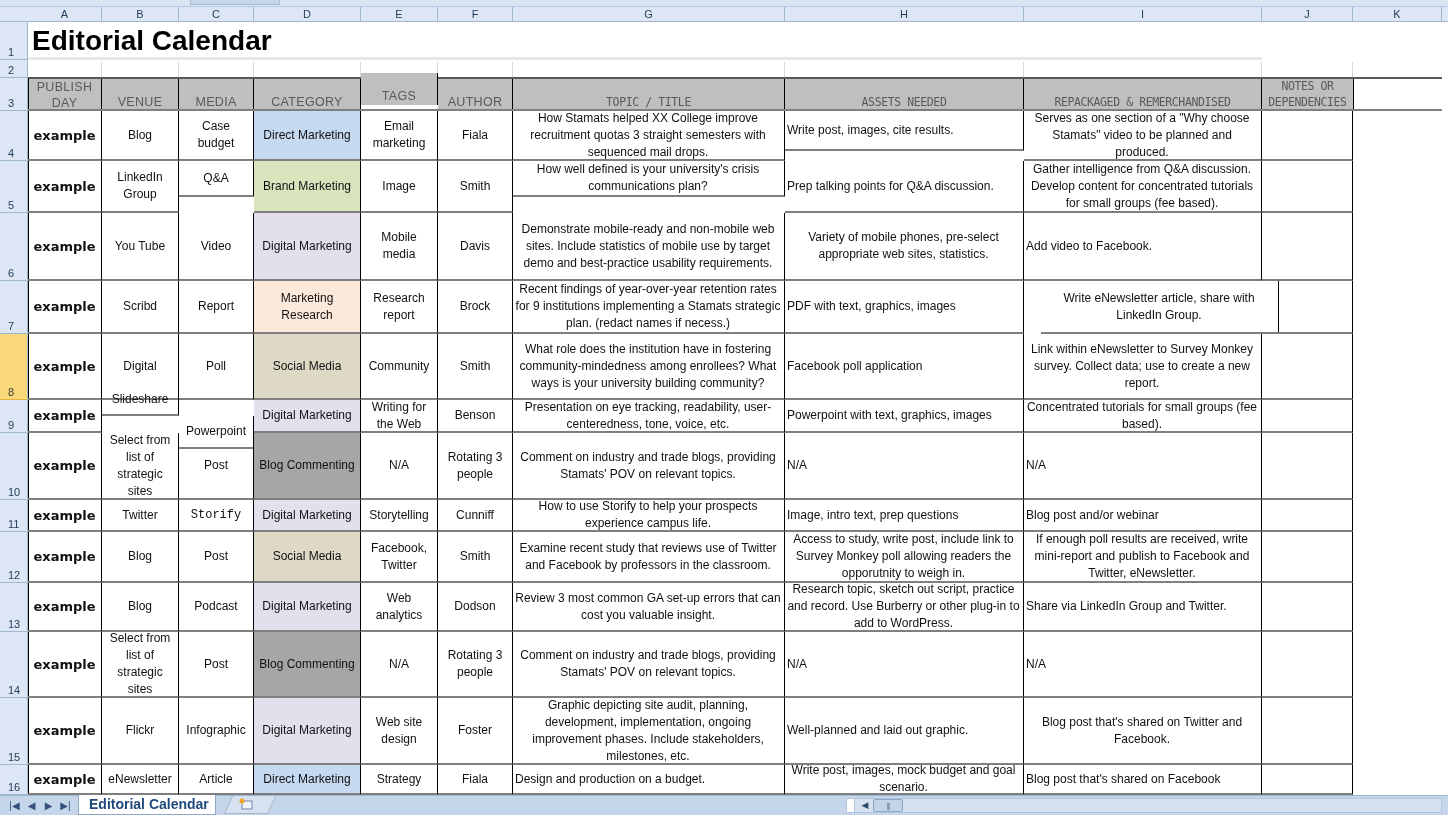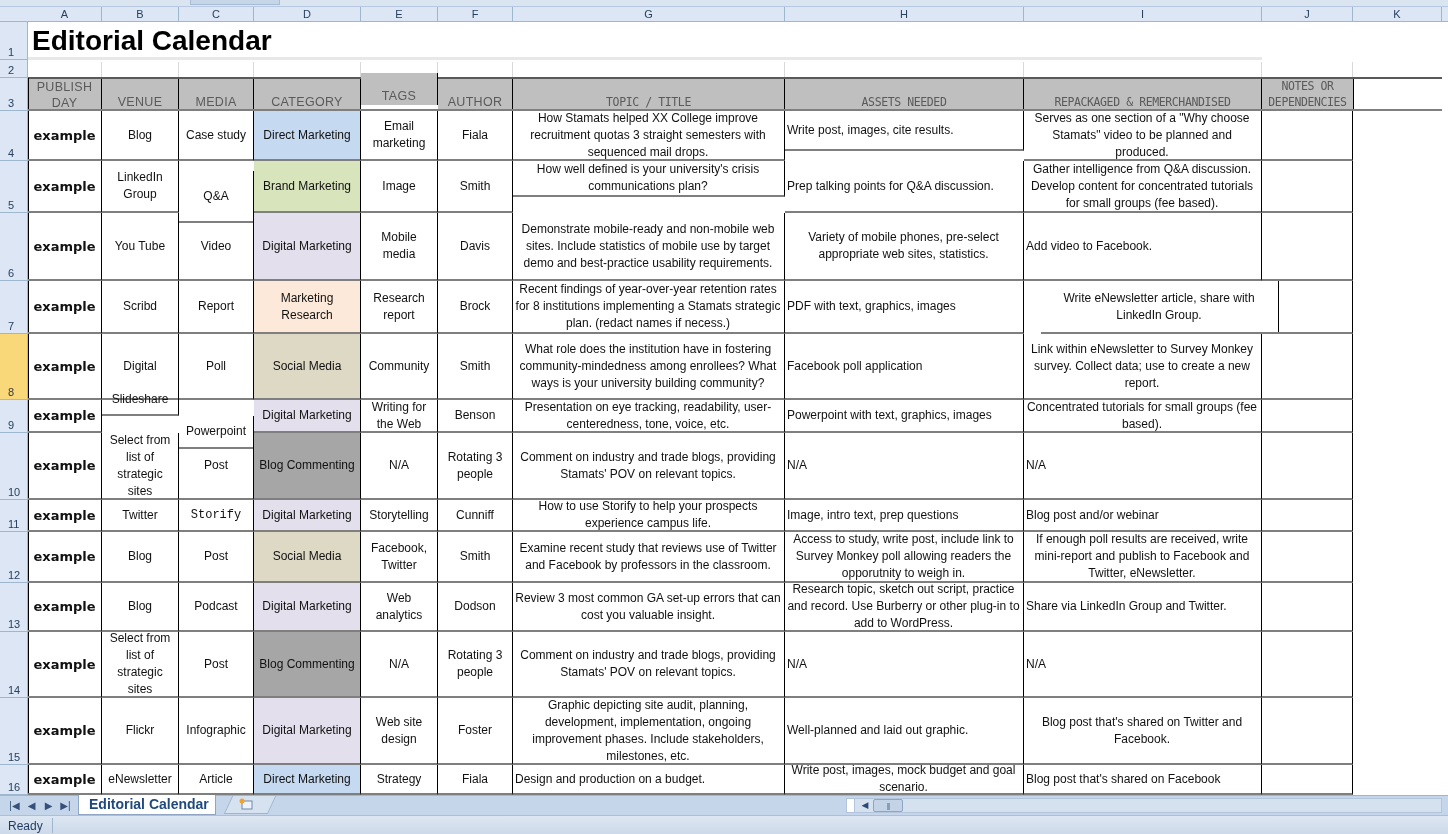--- a/index.html
+++ b/index.html
@@ -111,31 +111,31 @@
       <div class="hdrcell" style="left: 361px; top: 73px; width: 77px; height: 32px;">TAGS</div>
       <div class="hdrcell" style="left: 438px; top: 79px; width: 75px; height: 32px;">AUTHOR</div>
       <div class="hdrcell" style="left: 513px; top: 79px; width: 272px; height: 32px; font-family: &quot;DejaVu Sans Mono&quot;, monospace; font-size: 11.5px; letter-spacing: -0.4px;">TOPIC / TITLE</div>
       <div class="hdrcell" style="left: 785px; top: 79px; width: 239px; height: 32px; font-family: &quot;DejaVu Sans Mono&quot;, monospace; font-size: 11.5px; letter-spacing: -0.4px;">ASSETS NEEDED</div>
       <div class="hdrcell" style="left: 1024px; top: 79px; width: 238px; height: 32px; font-family: &quot;DejaVu Sans Mono&quot;, monospace; font-size: 11.5px; letter-spacing: -0.4px;">REPACKAGED &amp; REMERCHANDISED</div>
       <div class="hdrcell" style="left: 1262px; top: 79px; width: 92px; height: 32px; font-family: &quot;DejaVu Sans Mono&quot;, monospace; font-size: 11.5px; letter-spacing: -0.4px;">NOTES OR DEPENDENCIES</div>
       <div style="position: absolute; left: 28px; top: 78px; width: 1px; height: 717px; background: rgb(0, 0, 0);"></div>
       <div style="position: absolute; left: 28px; top: 109px; width: 1414px; height: 2px; background: rgb(127, 127, 127);"></div>
       <div class="datacell bold" style="left: 28px; top: 111px; width: 74px; height: 50px;">example</div>
       <div class="datacell" style="left: 102px; top: 111px; width: 77px; height: 50px;">Blog</div>
-      <div class="datacell" style="left: 179px; top: 111px; width: 75px; height: 50px;">Case study</div>
+      <div class="datacell" style="left: 179px; top: 111px; width: 75px; height: 50px;">Case budget</div>
       <div class="datacell" style="left: 254px; top: 111px; width: 107px; height: 50px; background: rgb(197, 217, 241);">Direct Marketing</div>
       <div class="datacell" style="left: 361px; top: 111px; width: 77px; height: 50px;">Email marketing</div>
       <div class="datacell" style="left: 438px; top: 111px; width: 75px; height: 50px;">Fiala</div>
       <div class="datacell left" style="left: 513px; top: 111px; width: 272px; height: 50px; padding-left: 2px;">How Stamats helped XX College improve recruitment quotas 3 straight semesters with sequenced mail drops.</div>
       <div class="datacell left" style="left: 785px; top: 111px; width: 239px; height: 40px; padding-left: 2px;">Write post, images, cite results.</div>
       <div class="datacell left" style="left: 1024px; top: 111px; width: 238px; height: 50px; padding-left: 2px;">Serves as one section of a "Why choose Stamats" video to be planned and produced.</div>
       <div class="datacell left" style="left: 1262px; top: 111px; width: 91px; height: 50px; padding-left: 2px;"></div>
       <div class="datacell bold" style="left: 28px; top: 161px; width: 74px; height: 52px;">example</div>
       <div class="datacell" style="left: 102px; top: 161px; width: 77px; height: 52px;">LinkedIn Group</div>
-      <div class="datacell" style="left: 179px; top: 161px; width: 75px; height: 52px; margin-top: 10px;">Q&amp;A</div>
+      <div class="datacell" style="left: 179px; top: 161px; width: 75px; height: 36px;">Q&amp;A</div>
       <div class="datacell" style="left: 254px; top: 161px; width: 107px; height: 52px; background: rgb(216, 228, 188);">Brand Marketing</div>
       <div class="datacell" style="left: 361px; top: 161px; width: 77px; height: 52px;">Image</div>
       <div class="datacell" style="left: 438px; top: 161px; width: 75px; height: 52px;">Smith</div>
       <div class="datacell left" style="left: 513px; top: 161px; width: 272px; height: 36px; padding-left: 2px;">How well defined is your university's crisis communications plan?</div>
       <div class="datacell left" style="left: 785px; top: 161px; width: 239px; height: 52px; padding-left: 2px;">Prep talking points for Q&amp;A discussion.</div>
       <div class="datacell left" style="left: 1024px; top: 161px; width: 238px; height: 52px; padding-left: 2px;">Gather intelligence from Q&amp;A discussion. Develop content for concentrated tutorials for small groups (fee based).</div>
       <div class="datacell left" style="left: 1262px; top: 161px; width: 91px; height: 52px; padding-left: 2px;"></div>
       <div class="datacell bold" style="left: 28px; top: 213px; width: 74px; height: 68px;">example</div>
       <div class="datacell" style="left: 102px; top: 213px; width: 77px; height: 68px;">You Tube</div>
       <div class="datacell" style="left: 179px; top: 213px; width: 75px; height: 68px;">Video</div>
@@ -145,21 +145,21 @@
       <div class="datacell left" style="left: 513px; top: 213px; width: 272px; height: 68px; padding-left: 2px;">Demonstrate mobile-ready and non-mobile web sites. Include statistics of mobile use by target demo and best-practice usability requirements.</div>
       <div class="datacell left" style="left: 785px; top: 213px; width: 239px; height: 68px; padding-left: 2px;">Variety of mobile phones, pre-select appropriate web sites, statistics.</div>
       <div class="datacell left" style="left: 1024px; top: 213px; width: 238px; height: 68px; padding-left: 2px;">Add video to Facebook.</div>
       <div class="datacell left" style="left: 1262px; top: 213px; width: 91px; height: 68px; padding-left: 2px;"></div>
       <div class="datacell bold" style="left: 28px; top: 281px; width: 74px; height: 53px;">example</div>
       <div class="datacell" style="left: 102px; top: 281px; width: 77px; height: 53px;">Scribd</div>
       <div class="datacell" style="left: 179px; top: 281px; width: 75px; height: 53px;">Report</div>
       <div class="datacell" style="left: 254px; top: 281px; width: 107px; height: 53px; background: rgb(253, 233, 217);">Marketing Research</div>
       <div class="datacell" style="left: 361px; top: 281px; width: 77px; height: 53px;">Research report</div>
       <div class="datacell" style="left: 438px; top: 281px; width: 75px; height: 53px;">Brock</div>
-      <div class="datacell left" style="left: 513px; top: 281px; width: 272px; height: 53px; padding-left: 2px;">Recent findings of year-over-year retention rates for 8 institutions implementing a Stamats strategic plan. (redact names if necess.)</div>
+      <div class="datacell left" style="left: 513px; top: 281px; width: 272px; height: 53px; padding-left: 2px;">Recent findings of year-over-year retention rates for 9 institutions implementing a Stamats strategic plan. (redact names if necess.)</div>
       <div class="datacell left" style="left: 785px; top: 281px; width: 239px; height: 53px; padding-left: 2px;">PDF with text, graphics, images</div>
       <div class="datacell left" style="left: 1024px; top: 281px; width: 238px; height: 53px; padding-left: 2px; margin-left: 17px;">Write eNewsletter article, share with LinkedIn Group.</div>
       <div class="datacell left" style="left: 1262px; top: 281px; width: 91px; height: 53px; padding-left: 2px;"></div>
       <div class="datacell bold" style="left: 28px; top: 334px; width: 74px; height: 66px;">example</div>
       <div class="datacell" style="left: 102px; top: 334px; width: 77px; height: 66px;">Digital</div>
       <div class="datacell" style="left: 179px; top: 334px; width: 75px; height: 66px;">Poll</div>
       <div class="datacell" style="left: 254px; top: 334px; width: 107px; height: 66px; background: rgb(221, 217, 196);">Social Media</div>
       <div class="datacell" style="left: 361px; top: 334px; width: 77px; height: 66px;">Community</div>
       <div class="datacell" style="left: 438px; top: 334px; width: 75px; height: 66px;">Smith</div>
       <div class="datacell left" style="left: 513px; top: 334px; width: 272px; height: 66px; padding-left: 2px;">What role does the institution have in fostering community-mindedness among enrollees? What ways is your university building community?</div>
@@ -263,17 +263,13 @@
           <circle cx="4" cy="3" r="2.5" fill="#f0a22a"></circle>
         </svg>
     </div>
     <div class="hscroll">
       <div class="splitter"></div>
       <div class="leftarrow">◀</div>
       <div class="thumb">|||</div>
     </div>
   </div>
 
-  <div class="statusbar">
-    <span class="status-text">Ready</span>
-    <span class="status-sep"></span>
-  </div>
 </div>
 
 </body></html>

